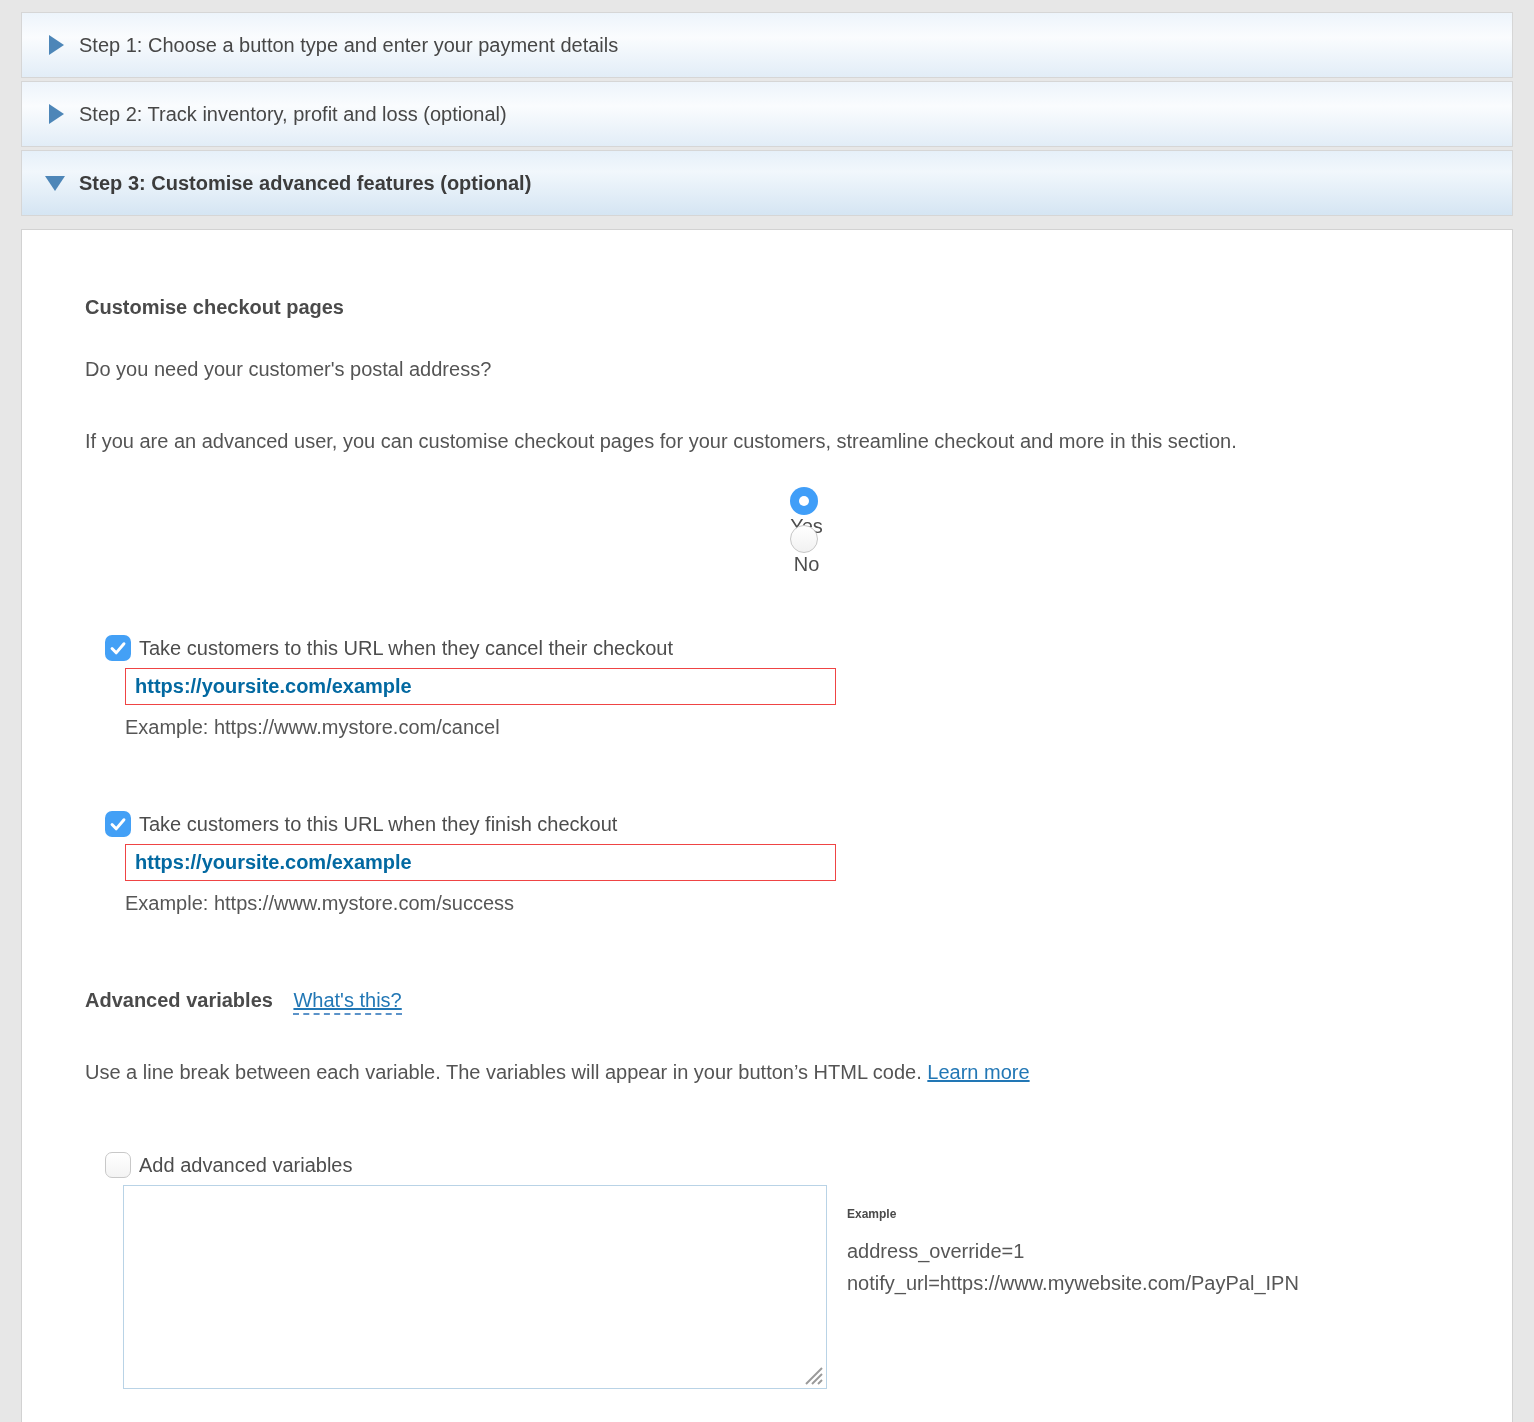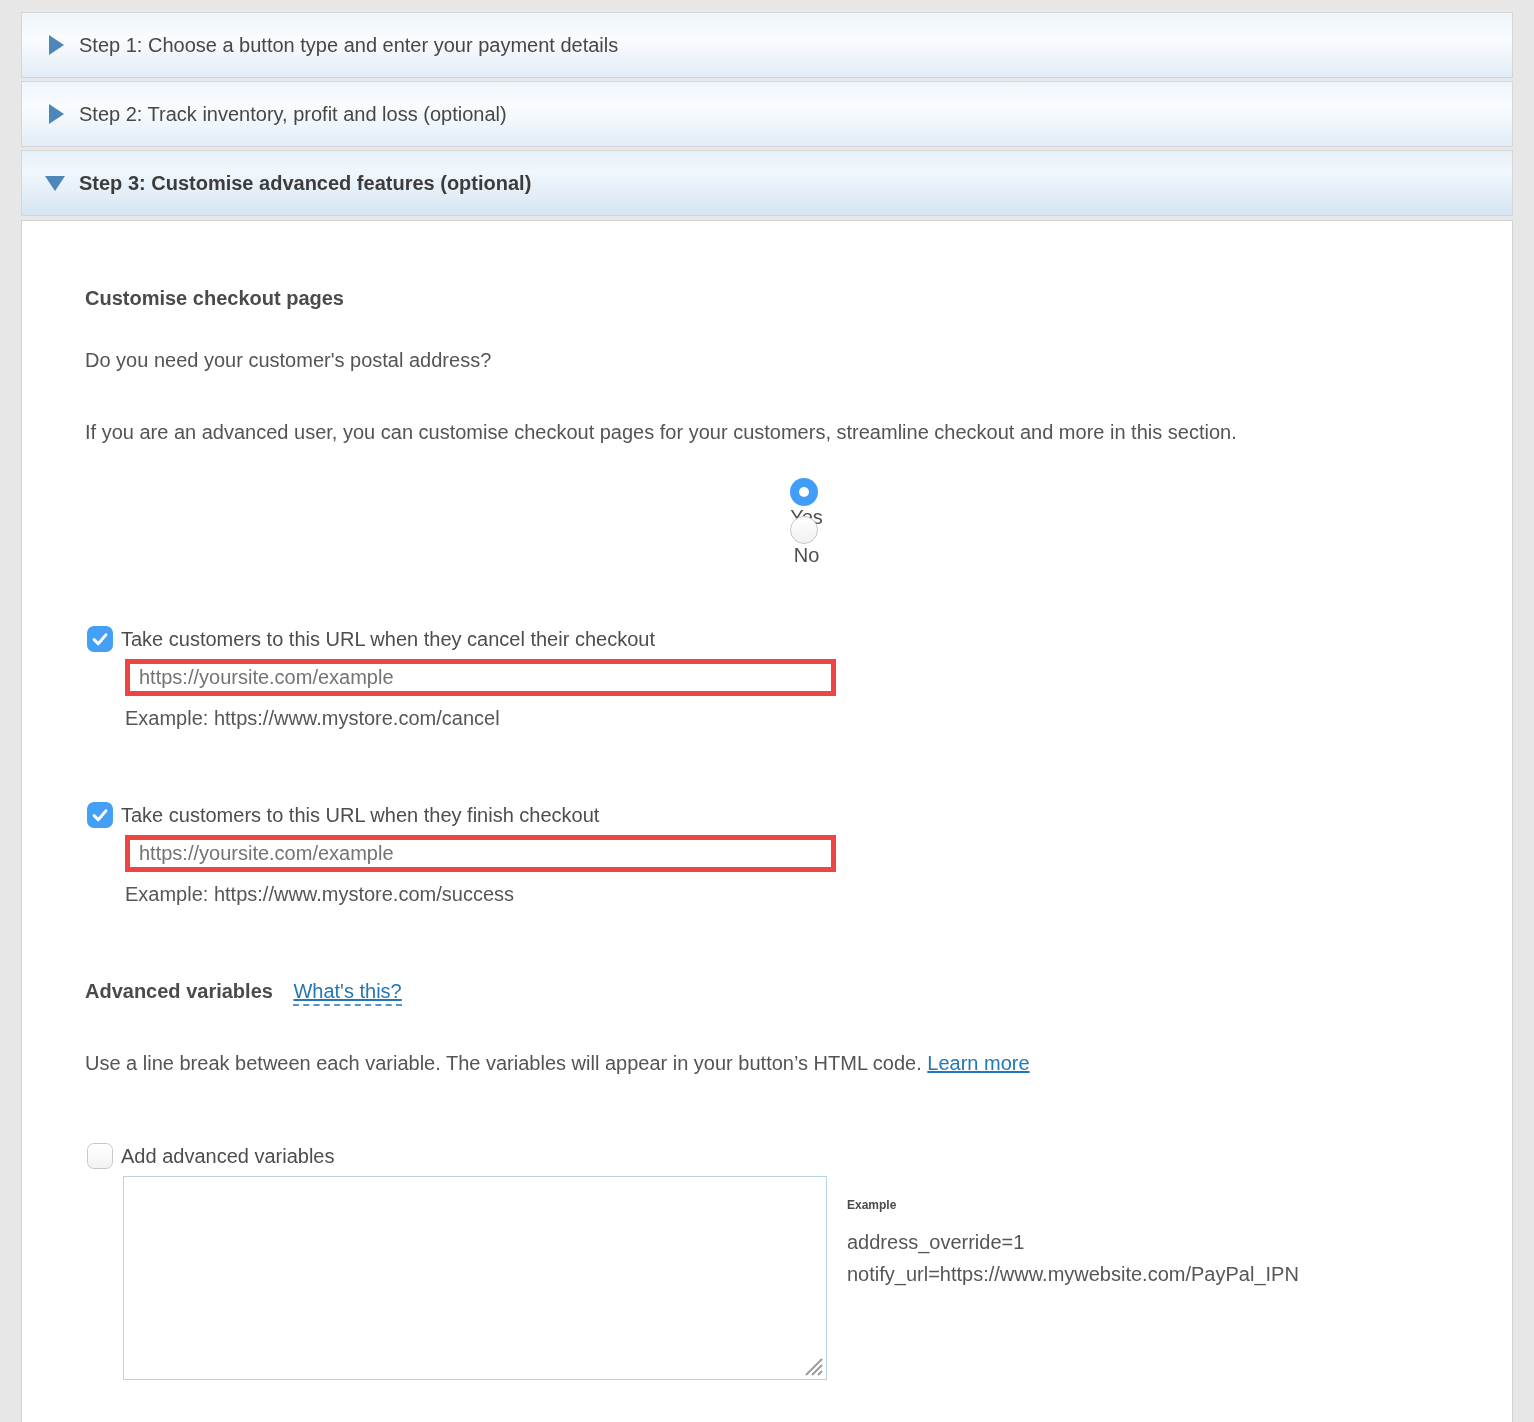--- a/index.html
+++ b/index.html
@@ -20,21 +20,21 @@
     display: flex;
     align-items: center;
     padding-left: 23px;
     gap: 15px;
     margin-bottom: 3px;
     background: linear-gradient(to bottom, #edf4fb 0%, #fafcfe 38%, #e2edf7 100%);
     cursor: pointer;
   }
   .acc-bar.expanded {
     background: linear-gradient(to bottom, #e6f0f9 0%, #f1f7fc 32%, #d5e5f3 100%);
-    margin-bottom: 4px;
+    margin-bottom: 13px;
   }
   .acc-label { font-size: 20px; color: #474747; }
   .acc-bar.expanded .acc-label { font-weight: bold; color: #3c3c3c; }
   .tri-right {
     width: 0; height: 0;
     border-left: 15px solid #4d86b8;
     border-top: 10px solid transparent;
     border-bottom: 10px solid transparent;
     margin-left: 4px;
   }
@@ -89,47 +89,48 @@
     content: "";
     position: absolute;
     width: 10px; height: 10px;
     border-radius: 50%;
     background: #fff;
     left: 9px; top: 9px;
   }
   .radio-label { font-size: 20px; margin-left: 5px; color: #4d4d4d; }
 
   
-  .check-row { display: flex; align-items: center; margin-left: 2px; }
+  .check-row { display: flex; align-items: center; margin-left: 20px; }
   .checkbox {
     width: 26px; height: 26px;
     border-radius: 7px;
     flex: 0 0 26px;
     cursor: pointer;
     position: relative;
   }
   .checkbox.checked { background: #43a0f6; }
   .checkbox.unchecked {
     background: linear-gradient(#ffffff, #f3f3f3);
     border: 1px solid #c8c8c8;
   }
   .checkbox svg { position: absolute; left: 2px; top: 2px; }
   .check-label { font-size: 20px; margin-left: 8px; color: #4d4d4d; }
 
   .url-block { margin-top: 72px; }
   .url-input {
     display: block;
     margin: 7px 0 0 40px;
     width: 711px; height: 37px;
-    border: 5px solid #ef4444;
+    border: 1px solid #ef4444;
     font-family: "Liberation Sans", sans-serif;
     font-size: 20px;
-    color: #737373;
+    color: #0369a1;
     padding: 0 0 0 9px;
     outline: none;
+    font-weight: bold;
   }
   .example-line {
     font-size: 20px;
     color: #565656;
     margin: 11px 0 0 40px;
   }
 
   
   .adv-heading-row { margin-top: 74px; font-size: 20px; }
   .adv-heading { font-weight: bold; color: #4a4a4a; }

